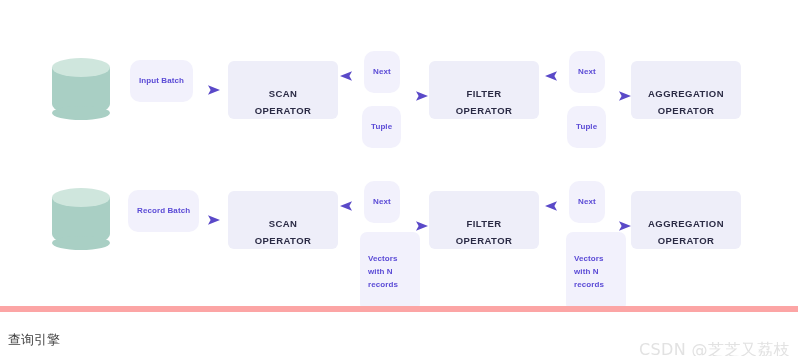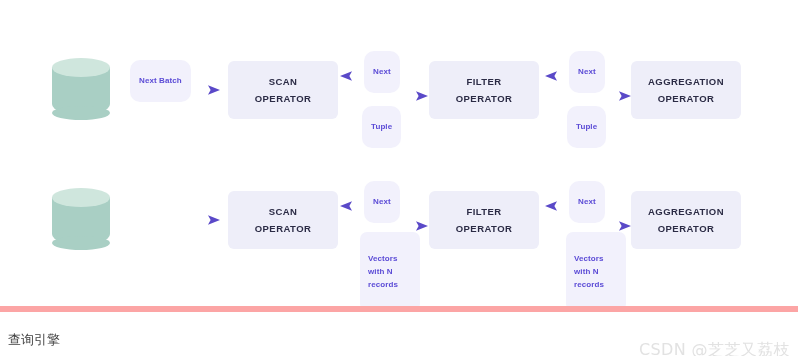--- a/index.html
+++ b/index.html
@@ -55,21 +55,21 @@
   }
 
   
   .op-box {
     position: absolute;
     background: #eeeef9;
     border-radius: 6px;
     display: flex;
     flex-direction: column;
     align-items: center;
-    justify-content: center;
+    justify-content: flex-end;
     color: #2b2b45;
     font-size: 9.5px;
     font-weight: bold;
     letter-spacing: 0.45px;
     line-height: 17px;
     text-align: center;
   }
 
   
   .pill {
@@ -132,21 +132,21 @@
 <body>
 
 <div id="diagram-canvas">
 
   <div class="cylinder" style="left:52px; top:58px;">
     <div class="cyl-body"></div>
     <div class="cyl-bottom-shade"></div>
     <div class="cyl-top"></div>
   </div>
 
-  <div class="pill" style="left:130px; top:60px;">Next Batch</div>
+  <div class="pill" style="left:130px; top:60px;">Input Batch</div>
 
   <div class="arrow" style="left:122px; top:83px; width:98px;">
     <svg width="98" height="14" viewBox="0 0 98 14">
       <defs>
         <linearGradient id="gr1" x1="0" y1="0" x2="1" y2="0">
           <stop offset="0" stop-color="#5a49c8" stop-opacity="0.04"></stop>
           <stop offset="1" stop-color="#5a49c8" stop-opacity="1"></stop>
         </linearGradient>
       </defs>
       <line x1="0" y1="7" x2="90" y2="7" stroke="url(#gr1)" stroke-width="1.4"></line>
@@ -222,20 +222,21 @@
     <span>AGGREGATION</span>
     <span>OPERATOR</span>
   </div>
 
   <div class="cylinder" style="left:52px; top:188px;">
     <div class="cyl-body"></div>
     <div class="cyl-bottom-shade"></div>
     <div class="cyl-top"></div>
   </div>
 
+  <div class="pill" style="left:128px; top:190px;">Record Batch</div>
 
   <div class="arrow" style="left:122px; top:213px; width:98px;">
     <svg width="98" height="14" viewBox="0 0 98 14">
       <defs>
         <linearGradient id="gr4" x1="0" y1="0" x2="1" y2="0">
           <stop offset="0" stop-color="#5a49c8" stop-opacity="0.04"></stop>
           <stop offset="1" stop-color="#5a49c8" stop-opacity="1"></stop>
         </linearGradient>
       </defs>
       <line x1="0" y1="7" x2="90" y2="7" stroke="url(#gr4)" stroke-width="1.4"></line>

